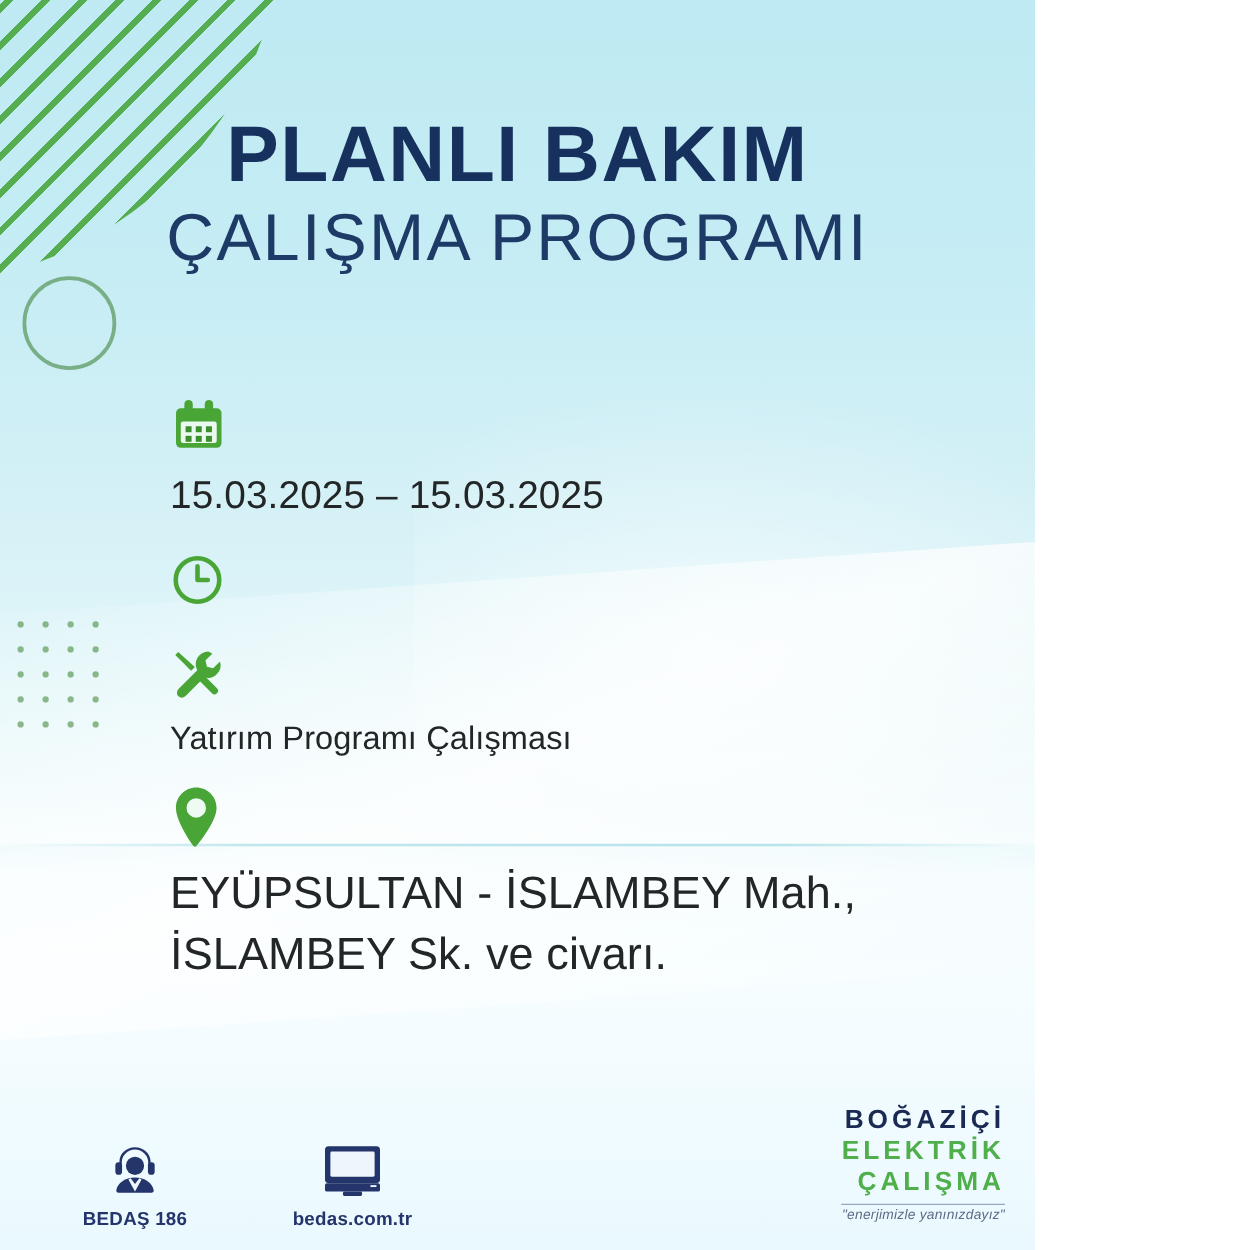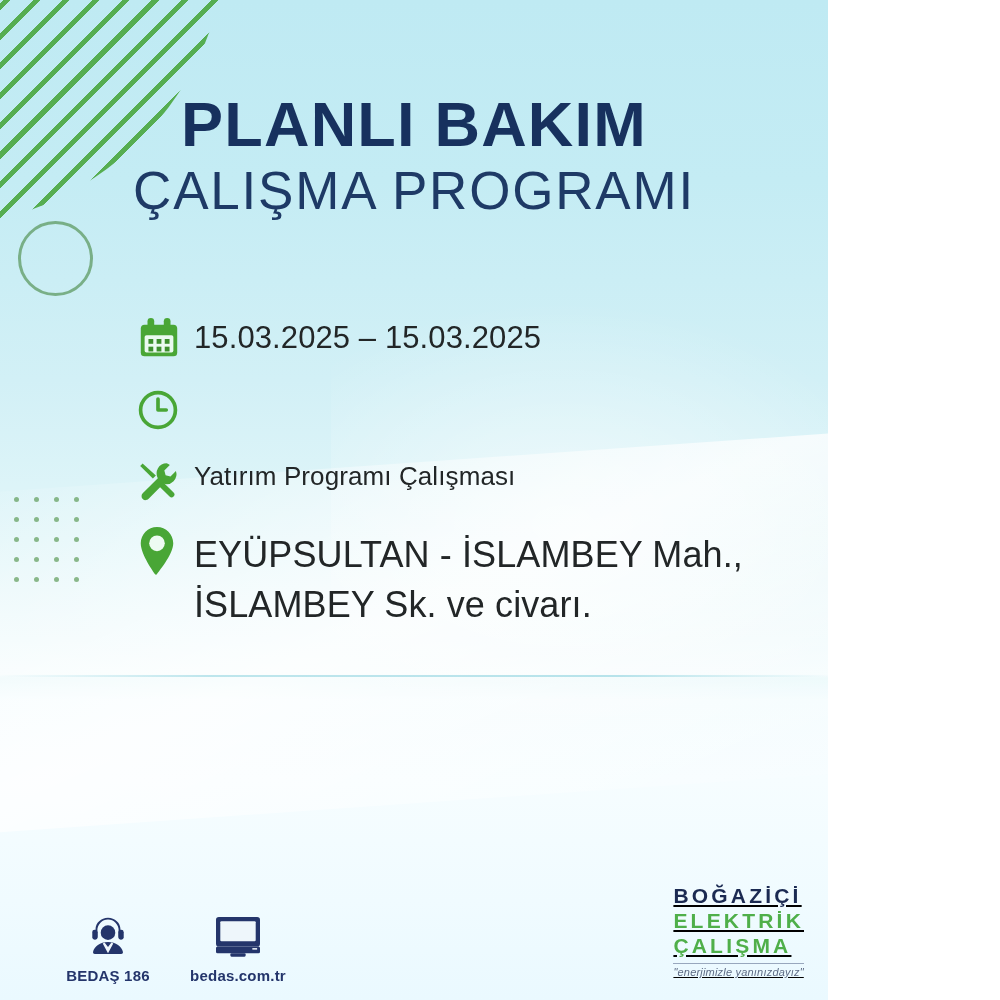--- a/index.html
+++ b/index.html
@@ -138,20 +138,21 @@
   .info {
     position: absolute;
     left: 136px;
     top: 312px;
     width: 800px;
   }
   .row {
     display: flex;
     align-items: flex-start;
     margin-bottom: 17px;
+    flex-direction: column;
   }
   .row .ico {
     flex: 0 0 58px;
     height: 54px;
     display: flex;
     align-items: center;
     justify-content: flex-start;
   }
   .row .txt {
     flex: 1 1 auto;
@@ -165,21 +166,21 @@
   .row.time .txt { font-size: 31px; }
   .row.work .txt { font-size: 26px; }
   .row.place .txt { font-size: 36px; max-width: 720px; }
 
   
   .footer {
     position: absolute;
     left: 52px;
     bottom: 16px;
     display: flex;
-    gap: 18px;
+    gap: 62px;
   }
   .fitem {
     width: 112px;
     text-align: center;
     color: #24356b;
   }
   .fitem .gl {
     height: 52px;
     display: flex;
     align-items: flex-end;
@@ -192,23 +193,22 @@
     color: #24356b;
     letter-spacing: .2px;
     white-space: nowrap;
   }
 
   
   .brand {
     position: absolute;
     right: 24px;
     bottom: 22px;
-    text-align: left;
+    text-align: right;
     line-height: 1;
-    text-decoration: underline;
   }
   .brand .b1 {
     font-size: 21px;
     font-weight: 800;
     letter-spacing: 3.2px;
     color: #1b2a52;
   }
   .brand .b2, .brand .b3 {
     font-size: 21px;
     font-weight: 800;

